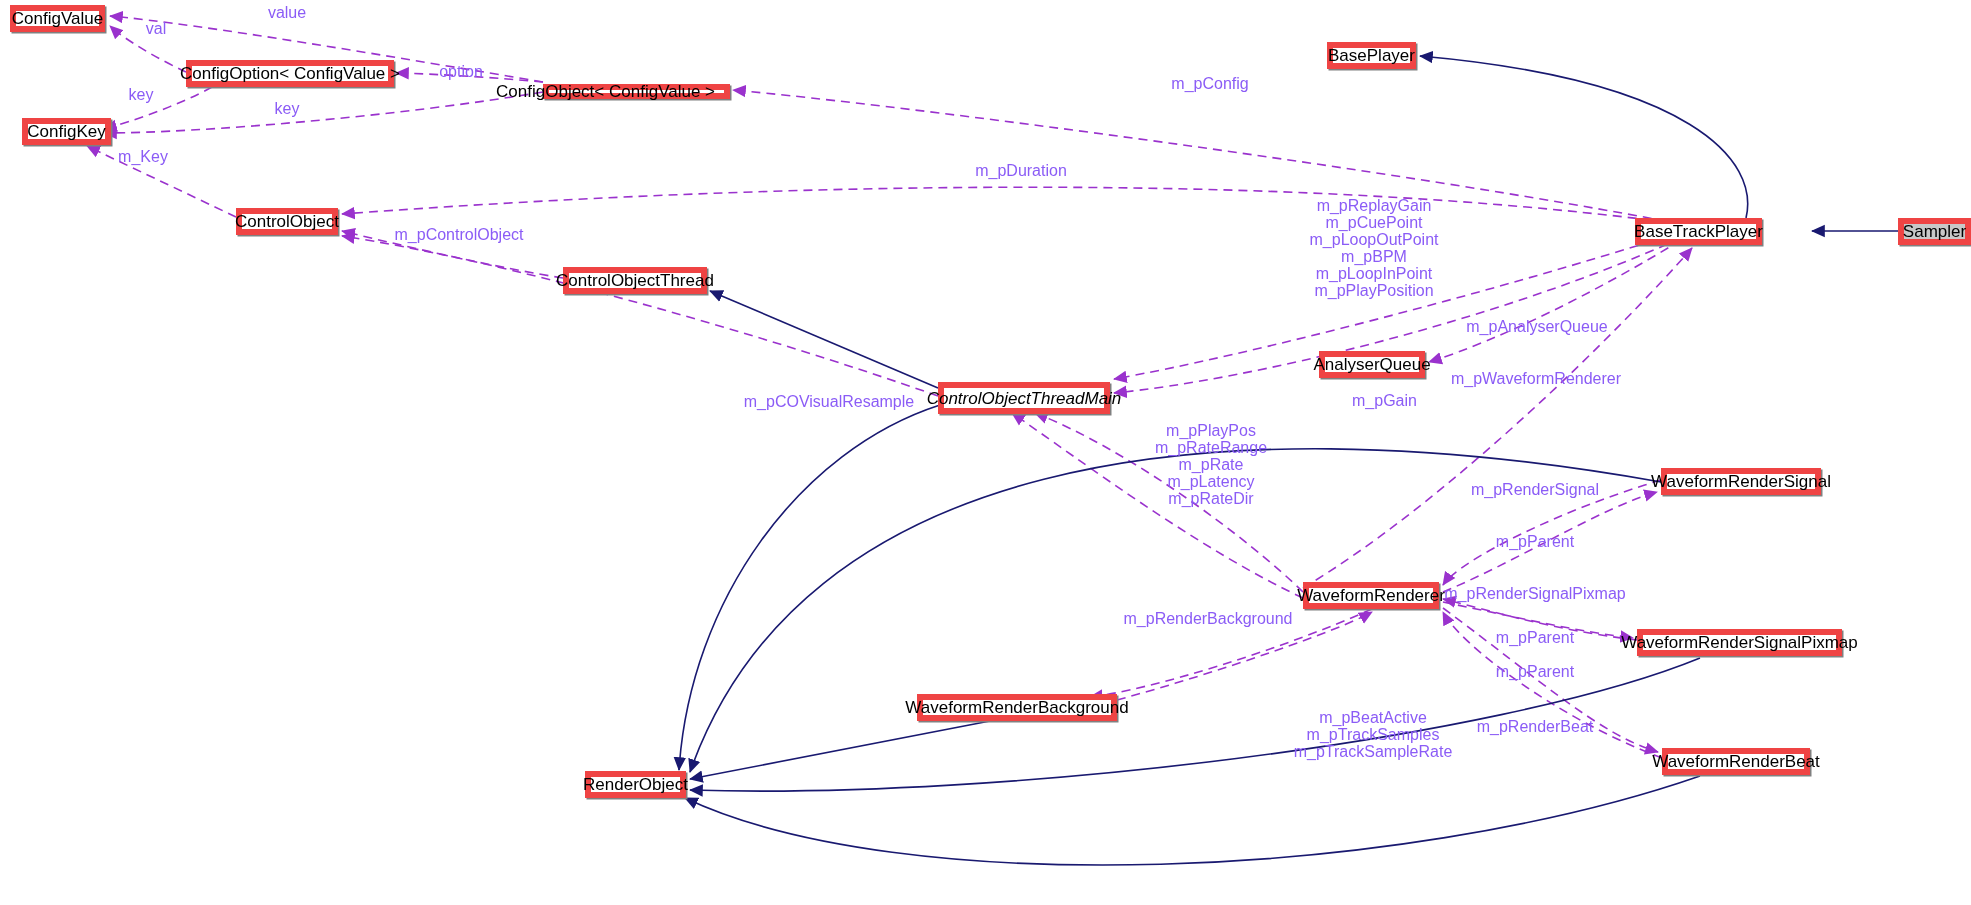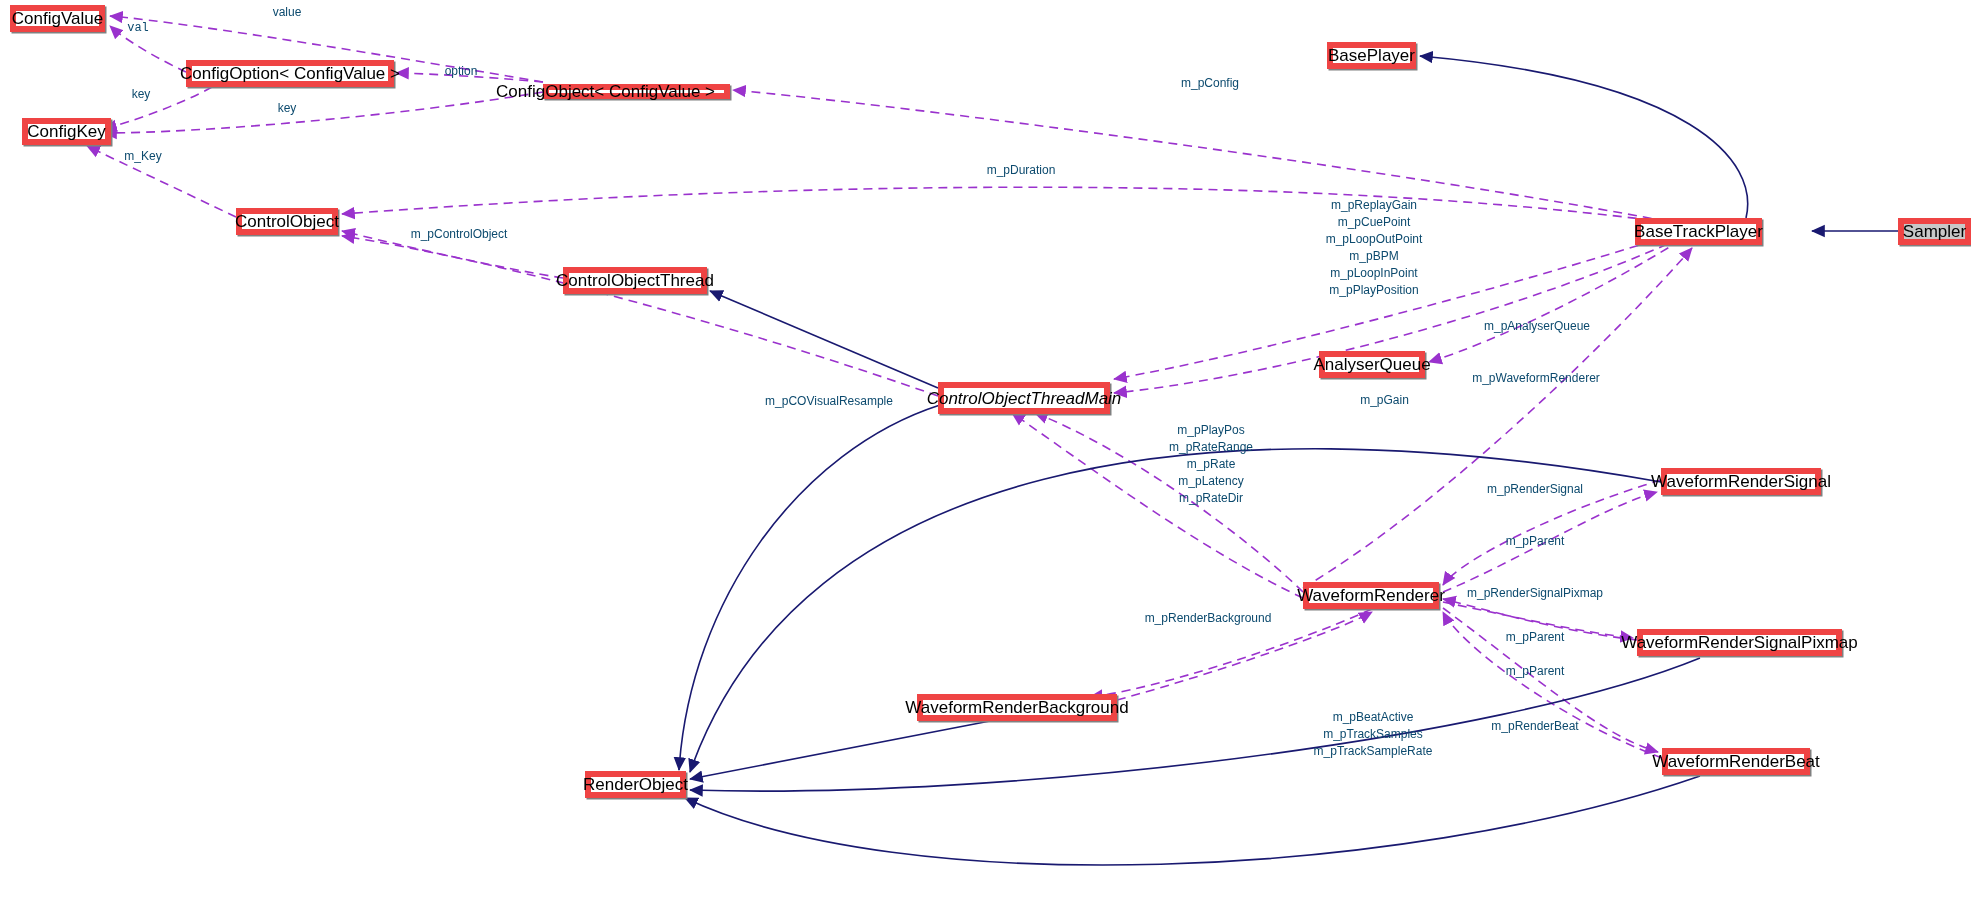--- a/index.html
+++ b/index.html
@@ -39,23 +39,23 @@
     align-items: center;
     justify-content: center;
     padding: 0 9px;
     box-shadow: 1.5px 1.5px 0 0 #808080;
   }
   .node.highlight {
     background: #c8c8c8;
   }
   .edge-label {
     position: absolute;
-    font-size: 12px;
+    font-size: 16px;
     line-height: 17px;
-    color: #0c4a6e;
+    color: #8b5cf6;
     white-space: pre;
     text-align: center;
     transform: translate(-50%, -50%);
   }
 </style>
 </head>
 <body>
 
 <div id="diagram">
   <svg id="edges" viewBox="0 0 1971 905" xmlns="http://www.w3.org/2000/svg">
@@ -151,21 +151,21 @@
       </div>
       <div class="node" style="left: 1662px; top: 748px; width: 148px; height: 27px;">
         <span>WaveformRenderBeat</span>
       </div>
       <div class="node" style="left: 585px; top: 771px; width: 101px; height: 27px;">
         <span>RenderObject</span>
       </div>
     </div>
   <div id="label-layer">
       <div class="edge-label" style="left: 287px; top: 12px;">value</div>
-      <div class="edge-label" style="left: 138px; top: 28px; font-family: Liberation Mono, monospace;">val</div>
+      <div class="edge-label" style="left: 156px; top: 28px;">val</div>
       <div class="edge-label" style="left: 461px; top: 71px;">option</div>
       <div class="edge-label" style="left: 141px; top: 94px;">key</div>
       <div class="edge-label" style="left: 287px; top: 108px;">key</div>
       <div class="edge-label" style="left: 143px; top: 156px;">m_Key</div>
       <div class="edge-label" style="left: 1210px; top: 83px;">m_pConfig</div>
       <div class="edge-label" style="left: 1021px; top: 170px;">m_pDuration</div>
       <div class="edge-label" style="left: 459px; top: 234px;">m_pControlObject</div>
       <div class="edge-label" style="left: 1374px; top: 248px;">m_pReplayGain
 m_pCuePoint
 m_pLoopOutPoint

